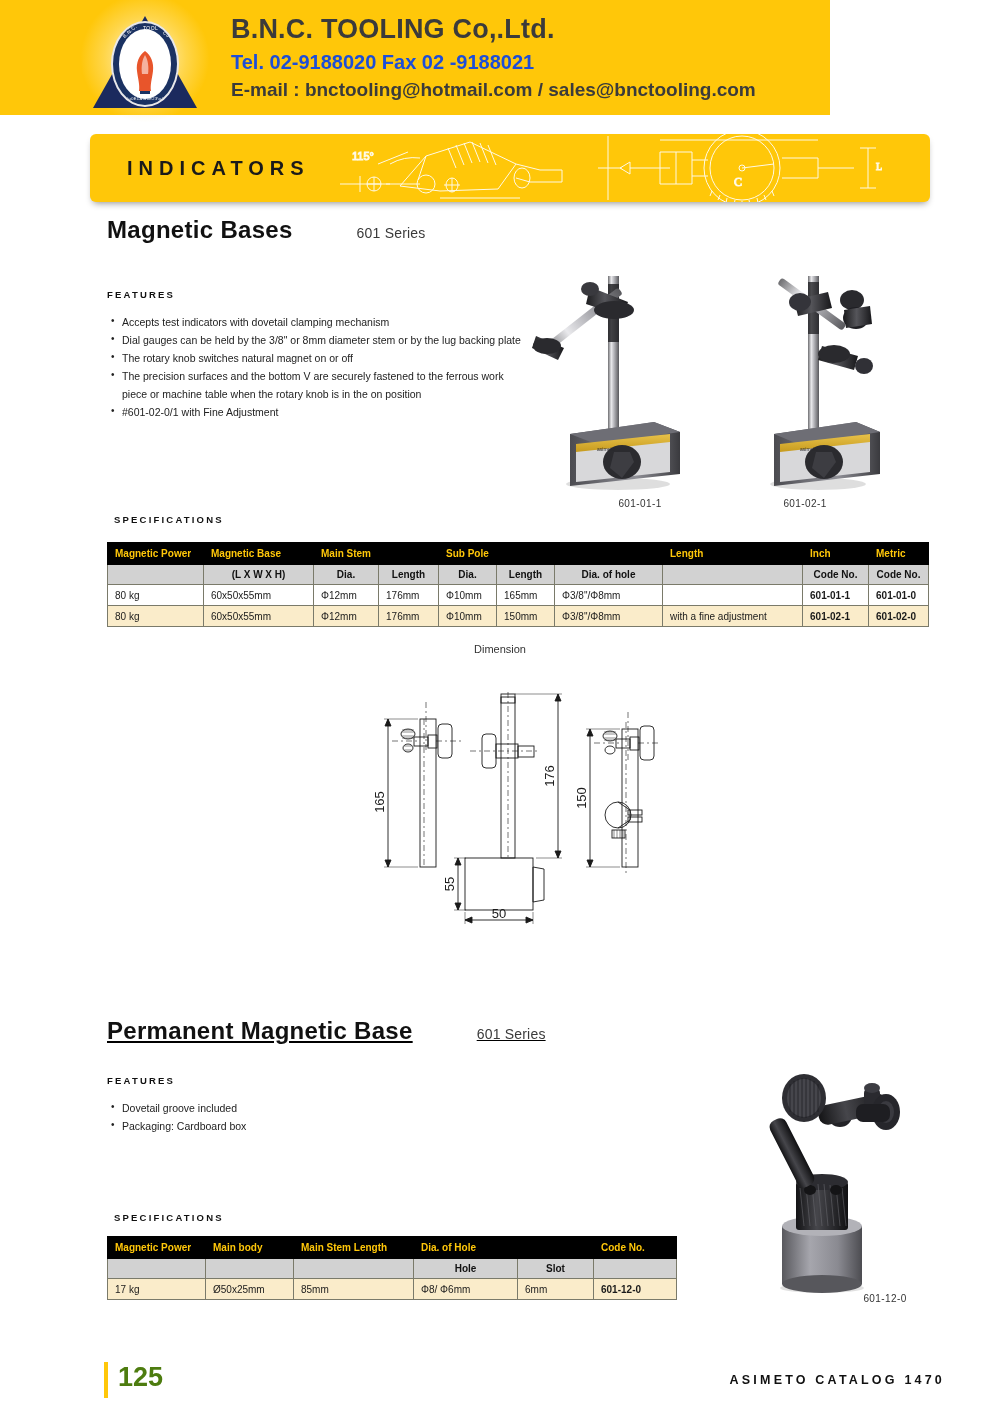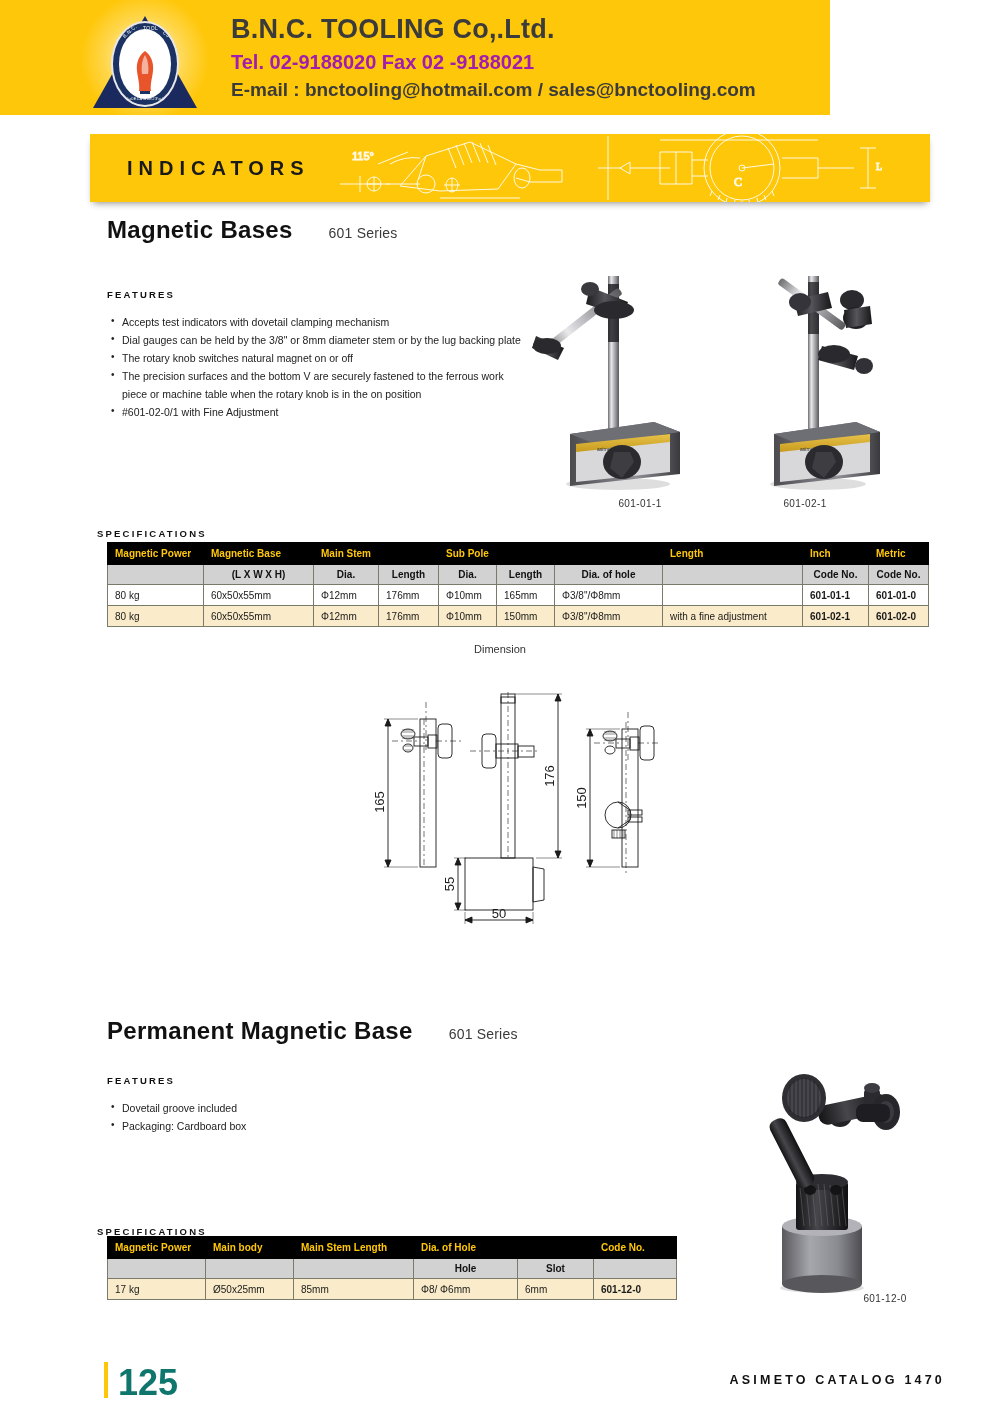--- a/index.html
+++ b/index.html
@@ -67,48 +67,49 @@
     position: absolute; left: 0; top: 0; width: 100%; height: 100%;
     font-size: 5px; color: #ffffff; letter-spacing: .4px;
   }
   .logo-ring-text span { position: absolute; white-space: nowrap; }
   .header-text { margin-left: 26px; }
   .hdr-company {
     font-size: 27px; font-weight: bold; color: #3b3b3b;
     letter-spacing: .2px; line-height: 1.15;
   }
   .hdr-tel {
-    font-size: 20px; font-weight: bold; color: #a21caf;
+    font-size: 20px; font-weight: bold; color: #1d4ed8;
     margin-top: 5px; line-height: 1.2;
   }
   .hdr-email {
     font-size: 19px; font-weight: bold; color: #3b3b3b;
     margin-top: 5px; line-height: 1.2;
   }
 
   
   .indicators-bar {
     position: absolute; left: 90px; top: 134px;
     width: 840px; height: 68px;
     background: #FFC709;
     box-shadow: 0 4px 7px -3px rgba(0,0,0,.45);
     overflow: hidden;
+    border-radius: 6px;
   }
   .indicators-label {
     position: absolute; left: 37px; top: 50%;
     transform: translateY(-50%);
     font-size: 20px; font-weight: bold; color: #1a1a1a;
     letter-spacing: 6px;
   }
   .blueprint { position: absolute; right: 0; top: 0; width: 600px; height: 68px; opacity: .95; }
 
   
   .sec-title-row {
     position: absolute; left: 107px;
-    display: flex; align-items: baseline;
+    display: flex; align-items: baseline; gap: 28px;
   }
   .sec-title {
     font-size: 24px; font-weight: bold; color: #111; letter-spacing: .3px;
   }
   .sec-series {
     font-size: 14px; color: #3a3a3a; margin-left: 36px; letter-spacing: .2px;
   }
 
   .features-head {
     position: absolute; left: 107px;
@@ -117,22 +118,22 @@
   .features-list {
     position: absolute; left: 110px;
     font-size: 10.5px; color: #222; line-height: 1.72;
   }
   .features-list li { list-style: none; position: relative; padding-left: 12px; }
   .features-list li::before {
     content: "\2022"; position: absolute; left: 1px; top: -1px; font-size: 10px;
   }
 
   .specs-head {
-    position: absolute; left: 97px;
-    font-size: 9.5px; font-weight: bold; color: #111; letter-spacing: 2.2px; margin-top: 14px;
+    position: absolute; left: 114px;
+    font-size: 9.5px; font-weight: bold; color: #111; letter-spacing: 2.2px;
   }
 
   
   table.spec {
     position: absolute;
     border-collapse: collapse;
     font-size: 10px;
     color: #1a1a1a;
   }
   table.spec th, table.spec td {
@@ -172,21 +173,21 @@
   }
   .dim-svg { position: absolute; left: 370px; top: 662px; }
 
   
   .footer-bar {
     position: absolute; left: 104px; top: 1362px;
     width: 4px; height: 36px; background: #FFC709;
   }
   .footer-page {
     position: absolute; left: 118px; top: 1362px;
-    font-size: 36px; font-weight: bold; color: #0f766e;
+    font-size: 27px; font-weight: bold; color: #4d7c0f;
   }
   .footer-catalog {
     position: absolute; right: 55px; top: 1373px;
     font-size: 12.5px; font-weight: bold; color: #111; letter-spacing: 3.2px;
   }
 </style>
 </head>
 <body>
 
 <div class="header-banner">
@@ -497,21 +498,21 @@
 
     <path d="M220 67 L220 205"></path>
     <path d="M220 67 l-3 7 l6 0 z" fill="#1a1a1a"></path>
     <path d="M220 205 l-3 -7 l6 0 z" fill="#1a1a1a"></path>
     <path d="M216 67 L250 67" stroke-width="0.5"></path>
     <path d="M216 205 L250 205" stroke-width="0.5"></path>
     <text x="216" y="136" font-size="13" fill="#1a1a1a" font-family="Liberation Sans, sans-serif" transform="rotate(-90 216 136)" text-anchor="middle" stroke="none">150</text>
   </g>
 </svg>
 
-<div class="sec-title-row" style="top:1017px;">
+<div class="sec-title-row" style="top:1017px;text-decoration:underline;">
   <div class="sec-title">Permanent Magnetic Base</div>
   <div class="sec-series">601 Series</div>
 </div>
 
 <div class="features-head" style="top:1075px;">FEATURES</div>
 
 <ul class="features-list" style="top:1099px; width:430px;">
   <li><span>Dovetail groove included</span></li>
   <li><span>Packaging: Cardboard box</span></li>
 </ul>

